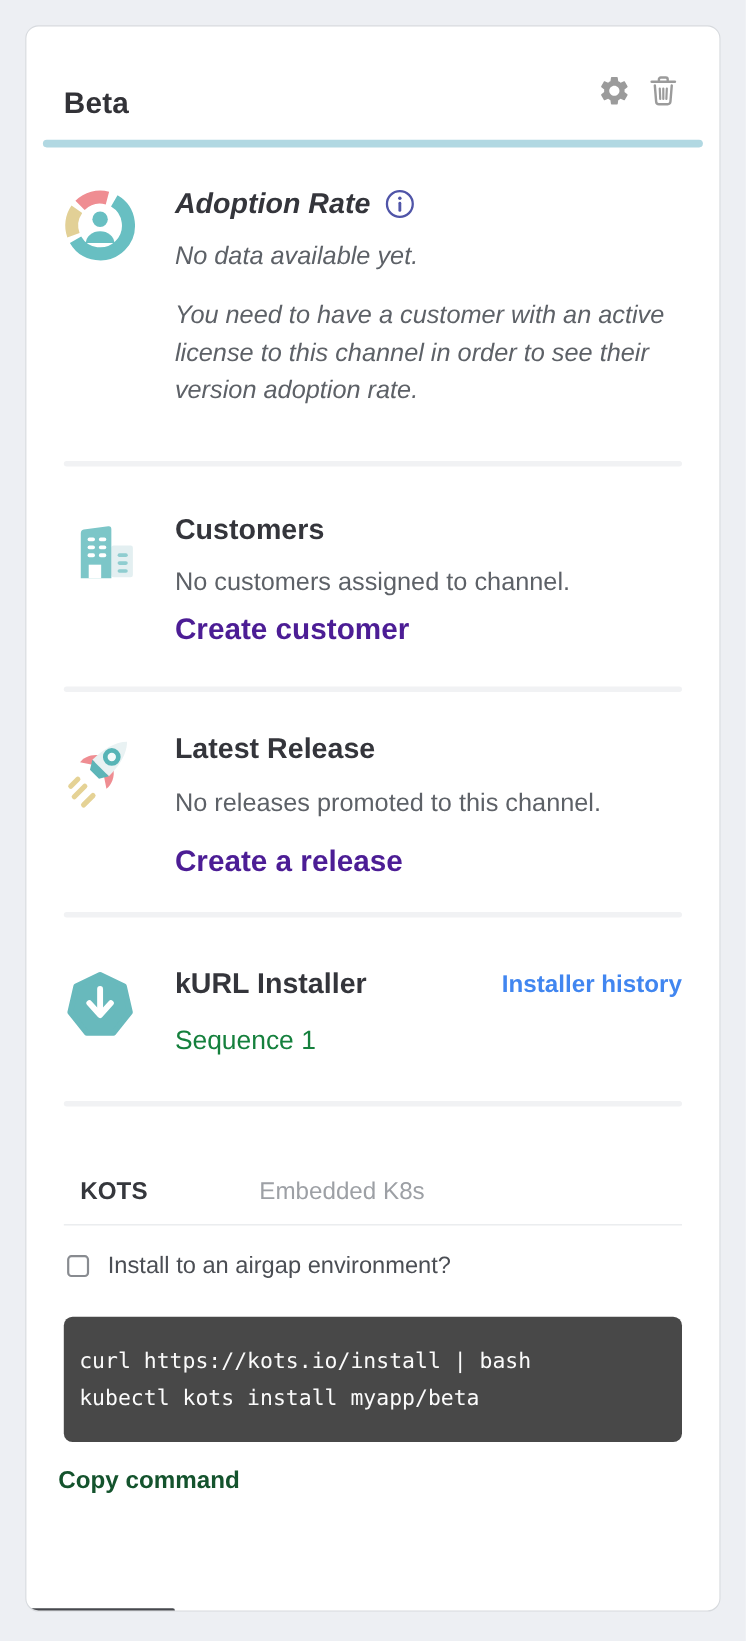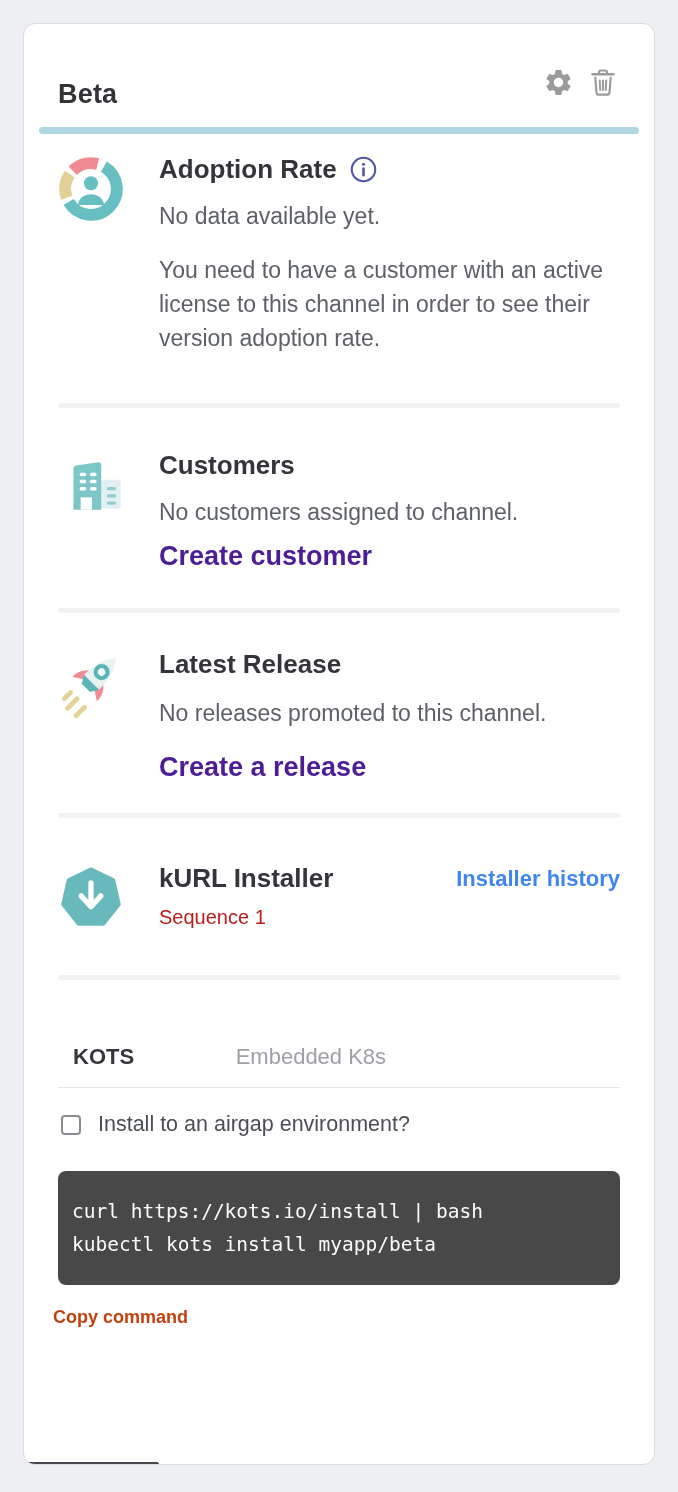--- a/index.html
+++ b/index.html
@@ -60,35 +60,35 @@
   .mt20 { margin-top: 20px; }
   .link {
     display: inline-block;
     font-size: 27px;
     font-weight: 700;
     color: #4c1d95;
     text-decoration: none;
     cursor: pointer;
   }
   .divider { height: 5px; background: #f1f2f4; border-radius: 3px; }
-  .s1 { padding: 20px 0 48px; }
+  .s1 { padding: 36px 0 48px; font-style: italic; }
   .s2 { padding: 42px 0 36px; }
   .s3 { padding: 36px 0 30px; }
   .s4 { padding: 45px 0 40px; }
   .s5 { padding: 34px 0 0; }
   .kurl-title-line { display: flex; align-items: flex-start; justify-content: space-between; }
   .history-link {
     font-size: 22px;
     font-weight: 600;
     color: #4186f0;
     text-decoration: none;
     cursor: pointer;
     margin-top: 3px;
   }
-  .sequence-text { font-size: 20px; color: #b91c1c; margin-top: 12px; }
+  .sequence-text { font-size: 24px; color: #15803d; margin-top: 23px; }
   .tabs {
     display: flex;
     margin-top: 30px;
     border-bottom: 1px solid #e3e5e8;
   }
   .tab { font-size: 22px; color: #9da0a5; padding-bottom: 17px; cursor: pointer; }
   .tab-kots {
     width: 24%;
     padding-left: 15px;
     color: #35373c;
@@ -122,23 +122,23 @@
     font-family: "DejaVu Sans Mono", monospace;
     font-size: 19.5px;
     color: #fbfbfb;
     line-height: 33px;
     white-space: pre;
     overflow: hidden;
   }
   .copy-link {
     display: inline-block;
     margin: 22px 0 0 -5px;
-    font-size: 18px;
+    font-size: 22px;
     font-weight: 600;
-    color: #c2410c;
+    color: #14532d;
     text-decoration: none;
     cursor: pointer;
   }
 </style>
 </head>
 <body>
 
 <div class="card">
 
   <div class="card-header">

